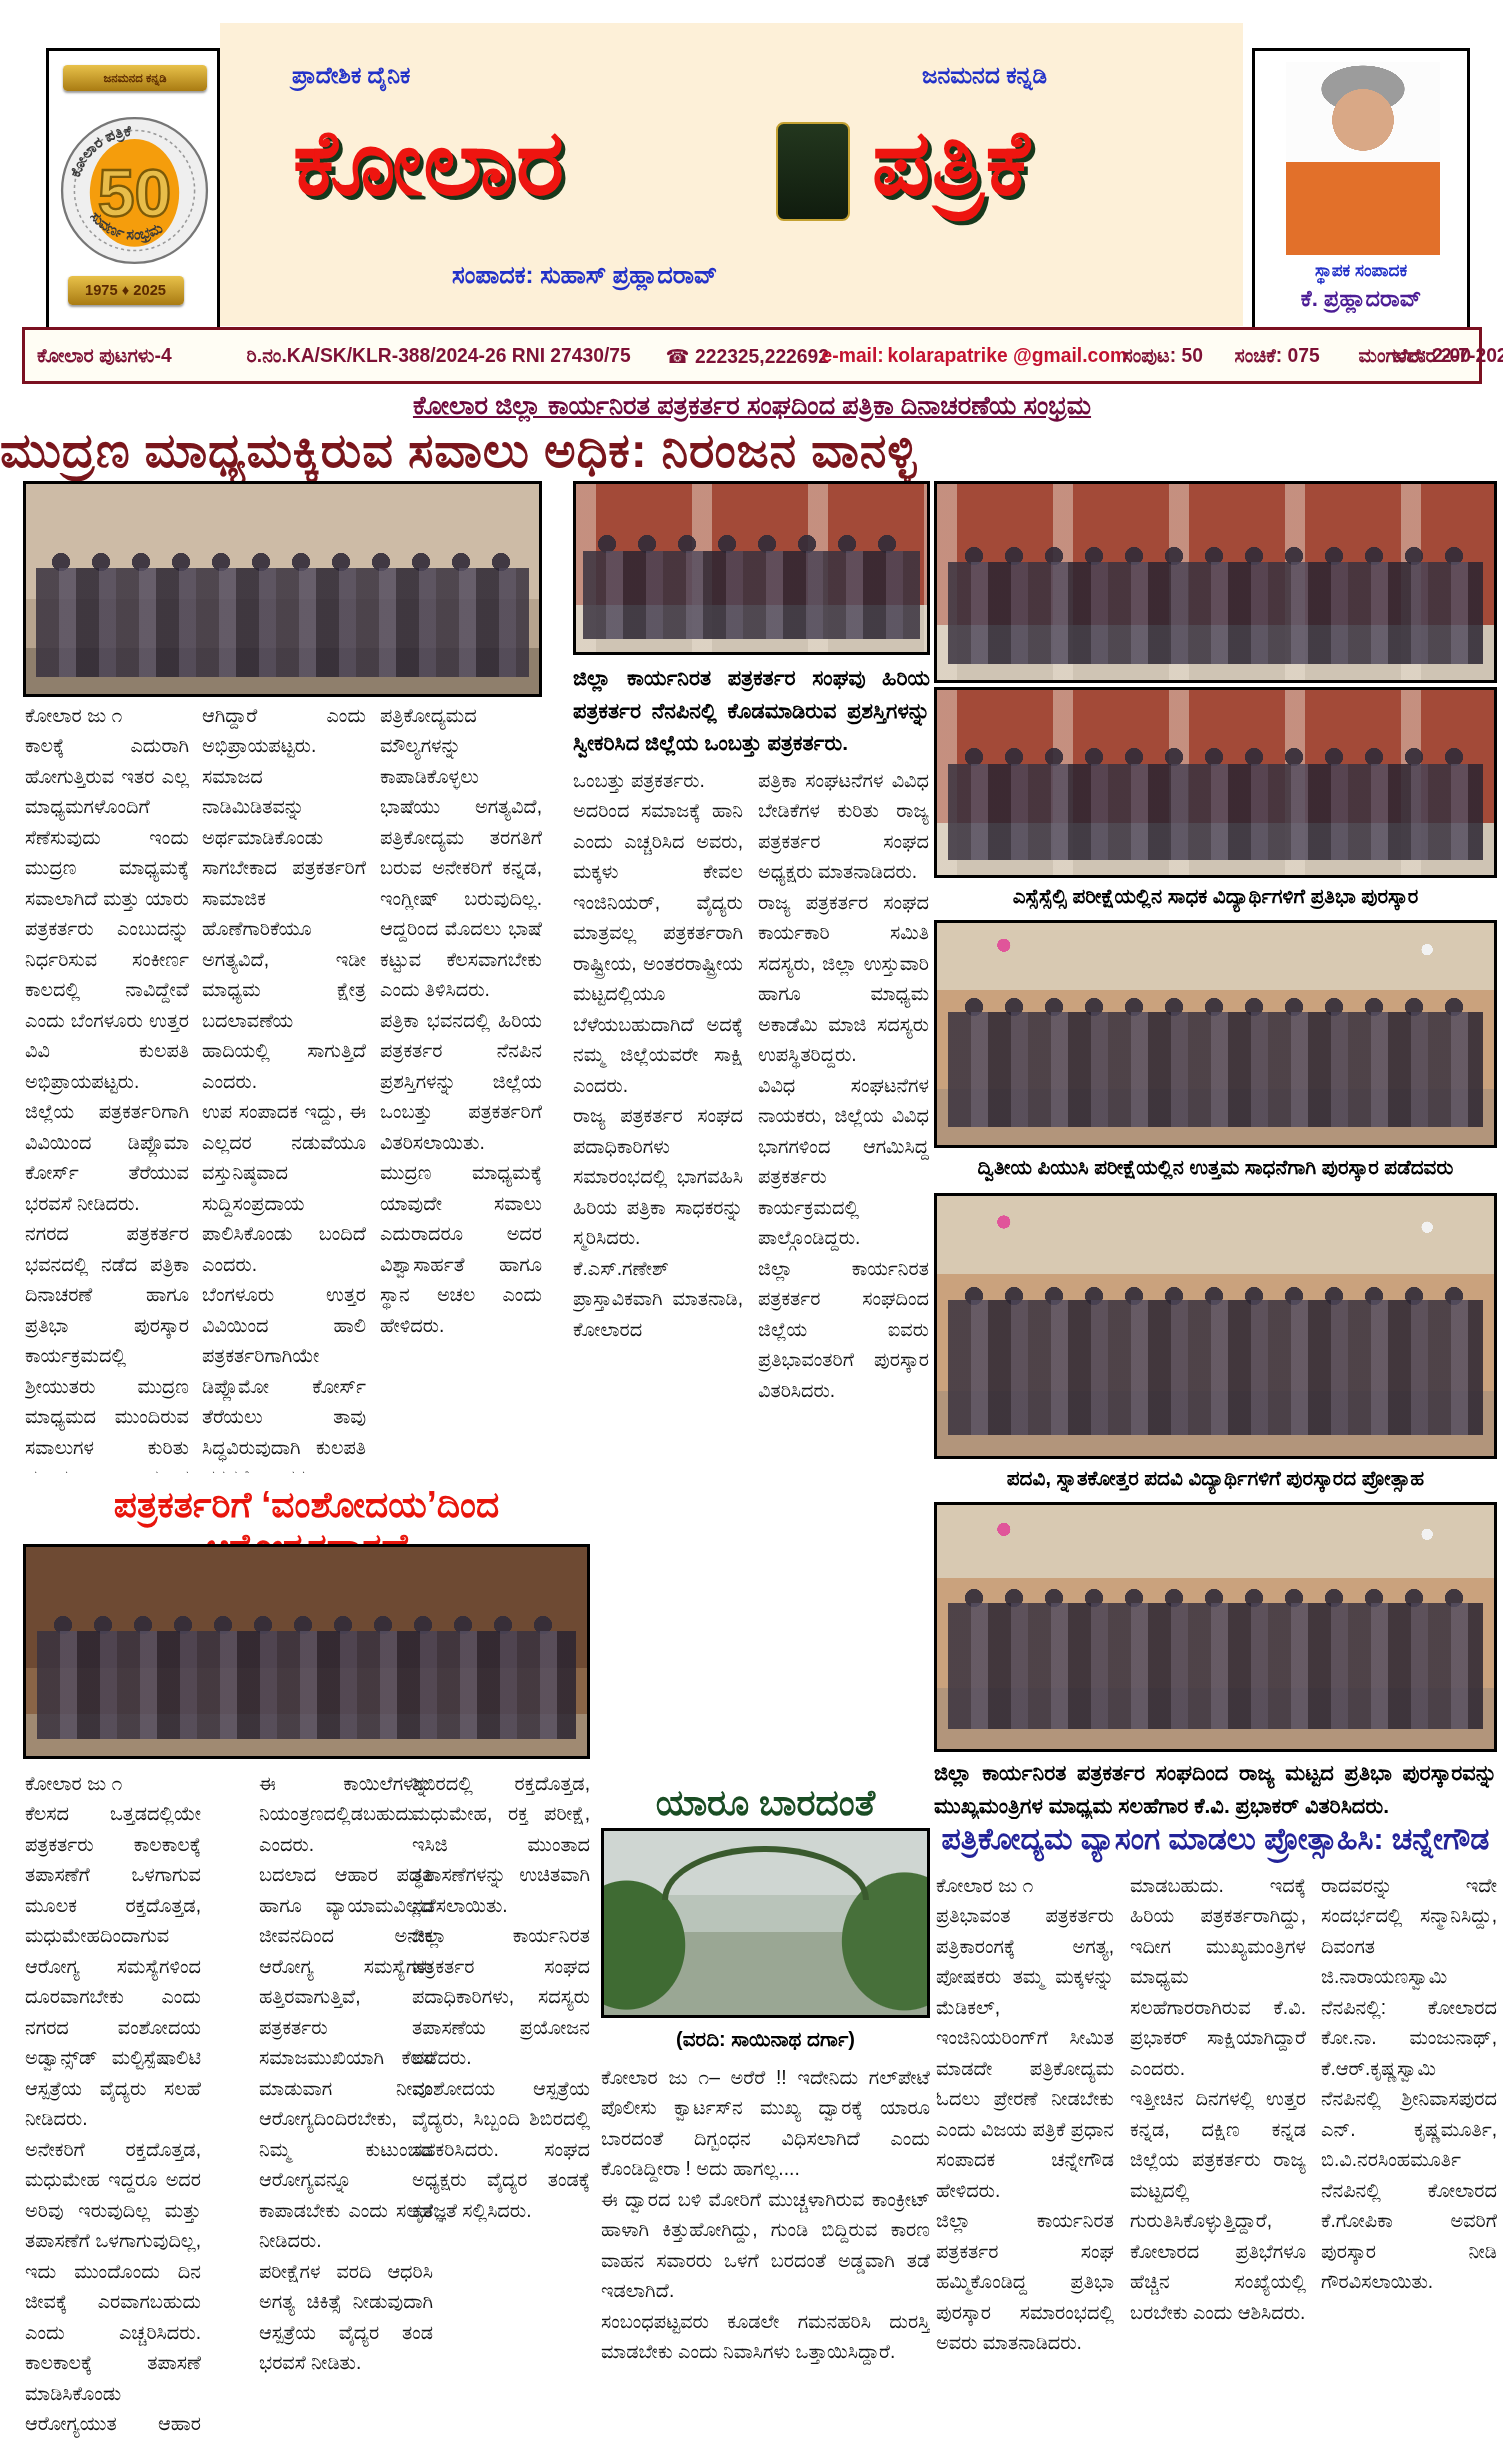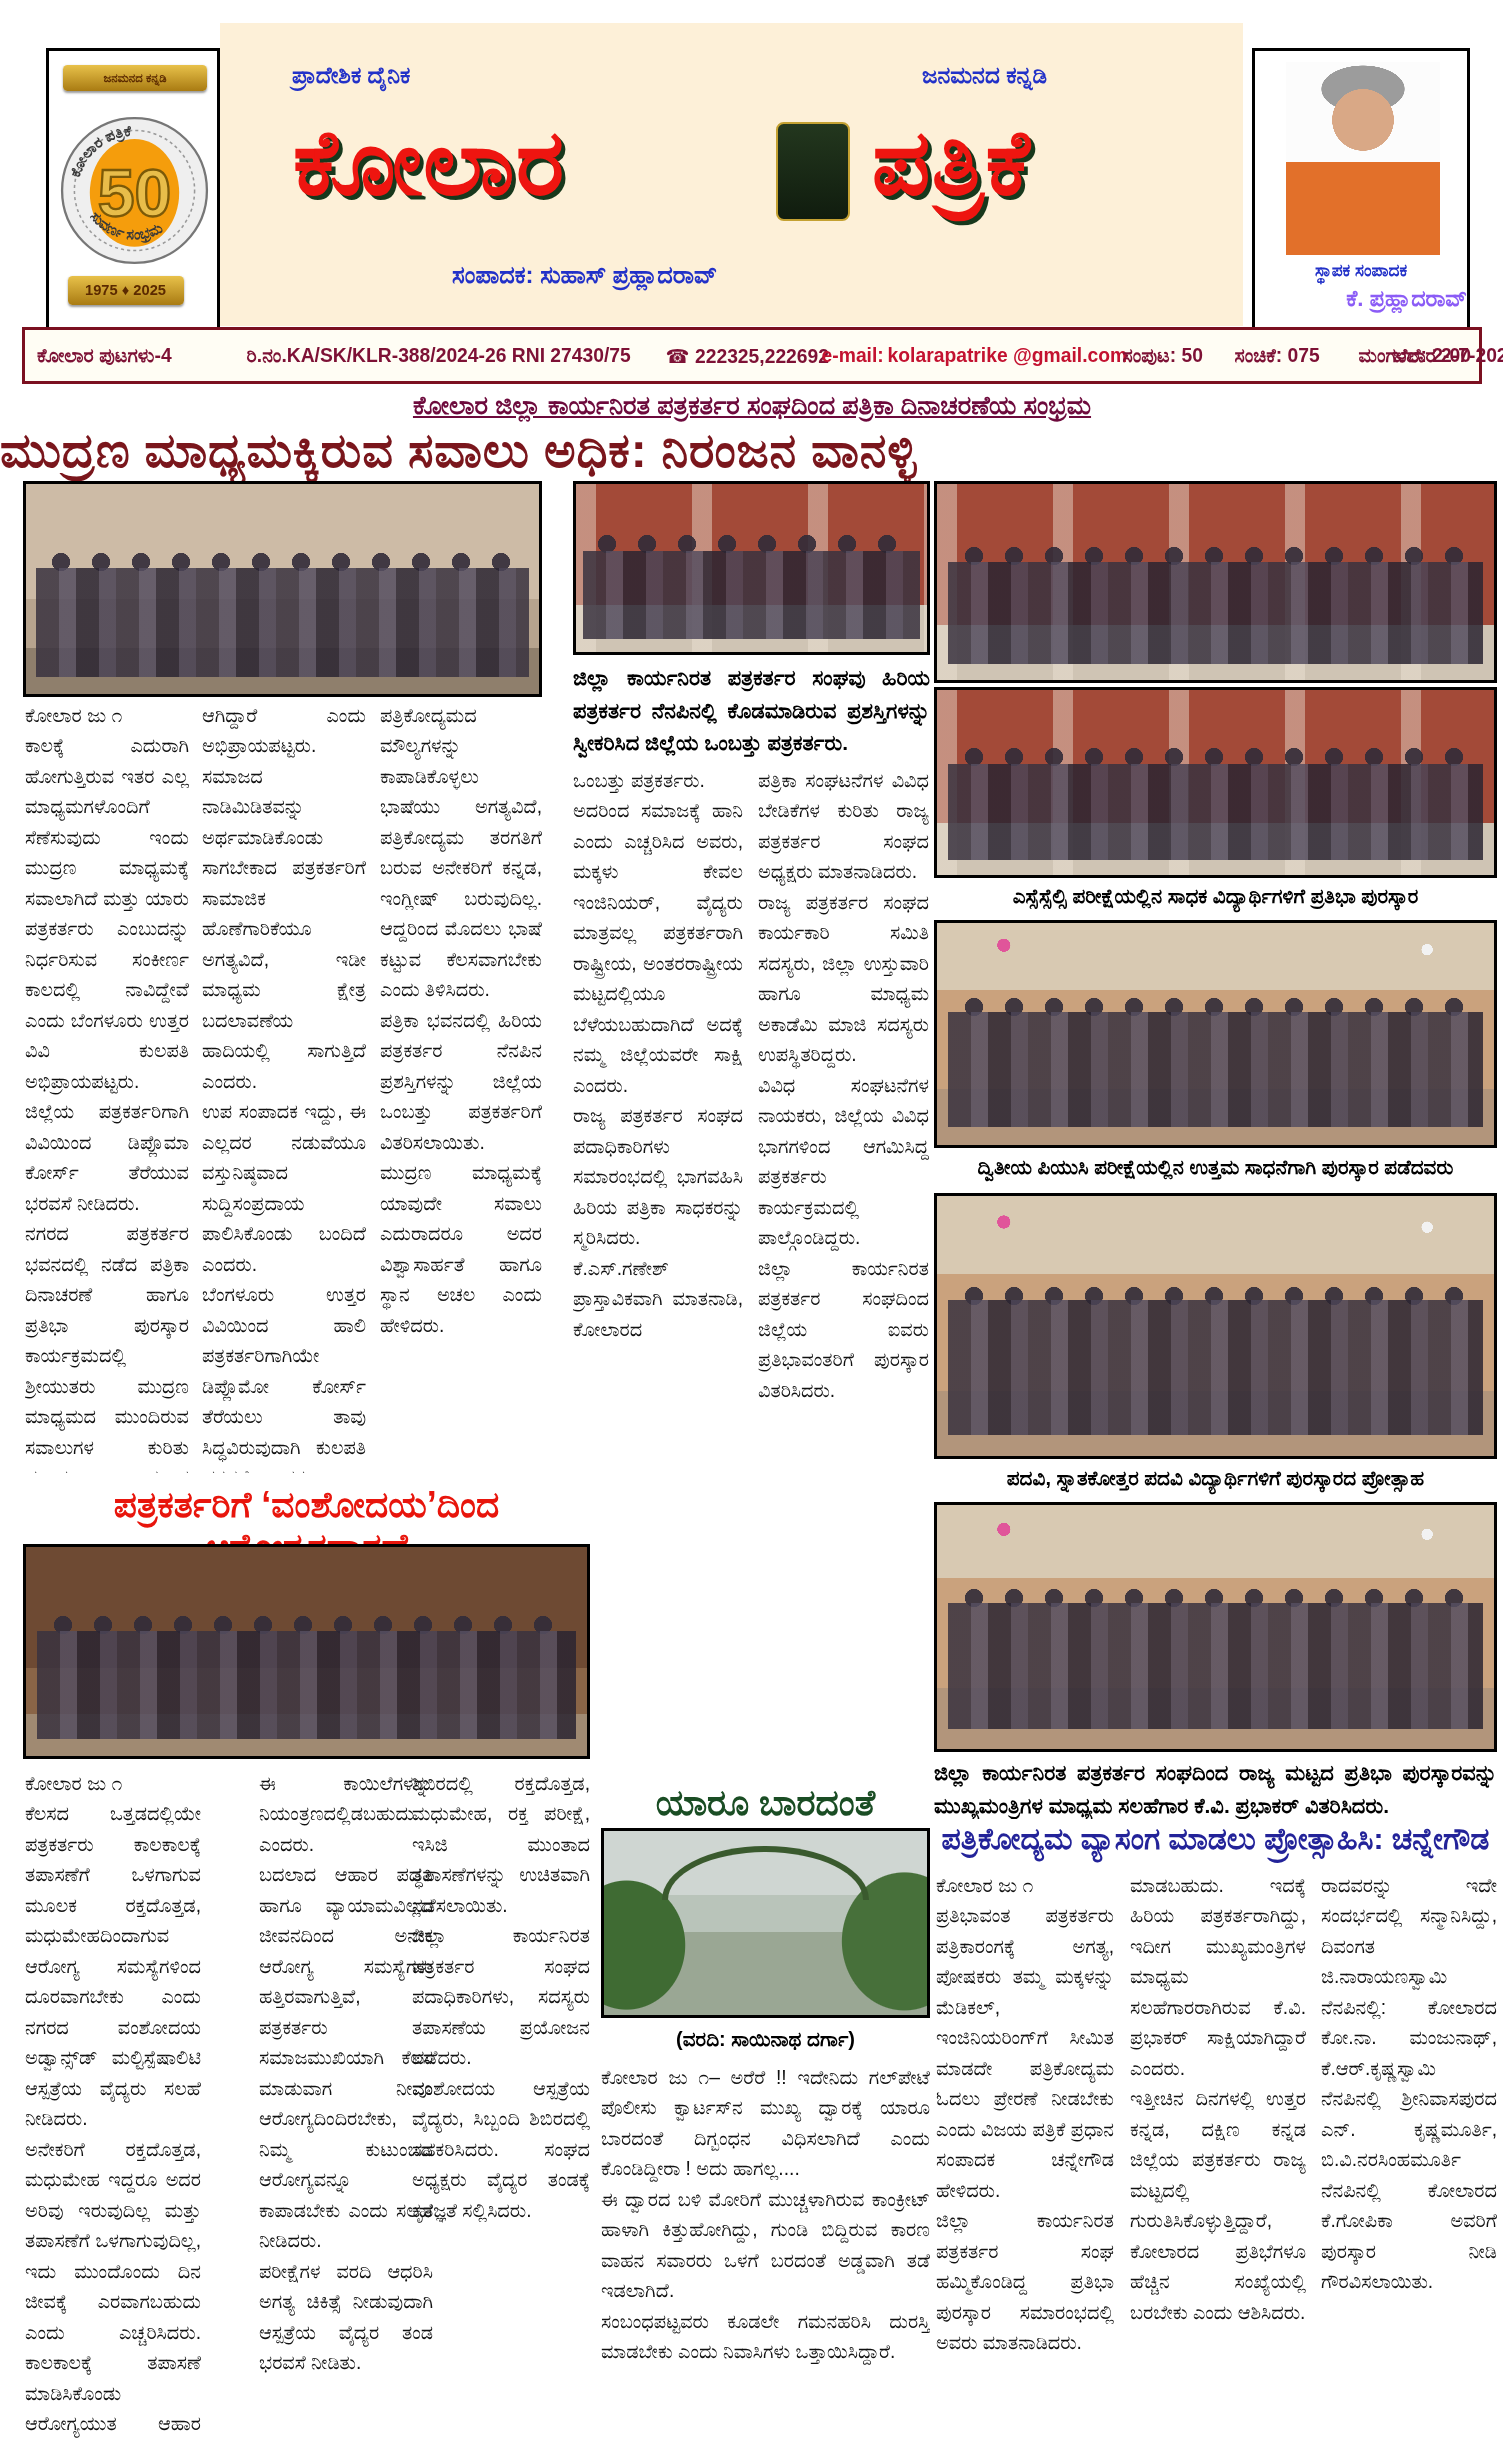--- a/index.html
+++ b/index.html
@@ -7,21 +7,21 @@
         font-family:"Liberation Sans","DejaVu Sans",sans-serif;}
   .abs{position:absolute;box-sizing:border-box;}
   
   .cream{background:#fdf0d8;}
   .tagline{color:#2231c8;font-weight:bold;font-size:23px;}
   .masthead-title{color:#ee1510;font-weight:bold;font-size:91px;line-height:1;
                   text-shadow:3.9px 3.9px 0 #17381c;letter-spacing:1.5px;}
   .editor-line{color:#2231c8;font-weight:bold;font-size:24px;}
   .boxed{border:3.1px solid #000;background:#fff;}
   .founder-role{color:#2231c8;font-weight:bold;font-size:17px;text-align:center;}
-  .founder-name{color:#8b5cf6;font-weight:bold;font-size:22.4px;text-align:right;}
+  .founder-name{color:#4c1d95;font-weight:bold;font-size:22.4px;text-align:center;}
   .portrait{background:
       radial-gradient(circle 32px at 50% 30%, #d9a886 0 96%, rgba(0,0,0,0) 97%),
       radial-gradient(ellipse 46px 26px at 50% 14%, #9c9c9c 0 90%, rgba(0,0,0,0) 91%),
       linear-gradient(180deg, rgba(0,0,0,0) 0 52%, #e2702a 52%);
       background-color:#fcfcfc;}
   .emblem{background:linear-gradient(180deg,#23371e,#101c0e);border:2.3px solid #c4a132;border-radius:7.7px;}
   
   .ribbon{background:linear-gradient(180deg,#e8c14a,#a97b12);color:#5b2a00;font-weight:bold;
           text-align:center;border-radius:4.6px;box-shadow:0 1.5px 2.3px rgba(0,0,0,.4);}
   

